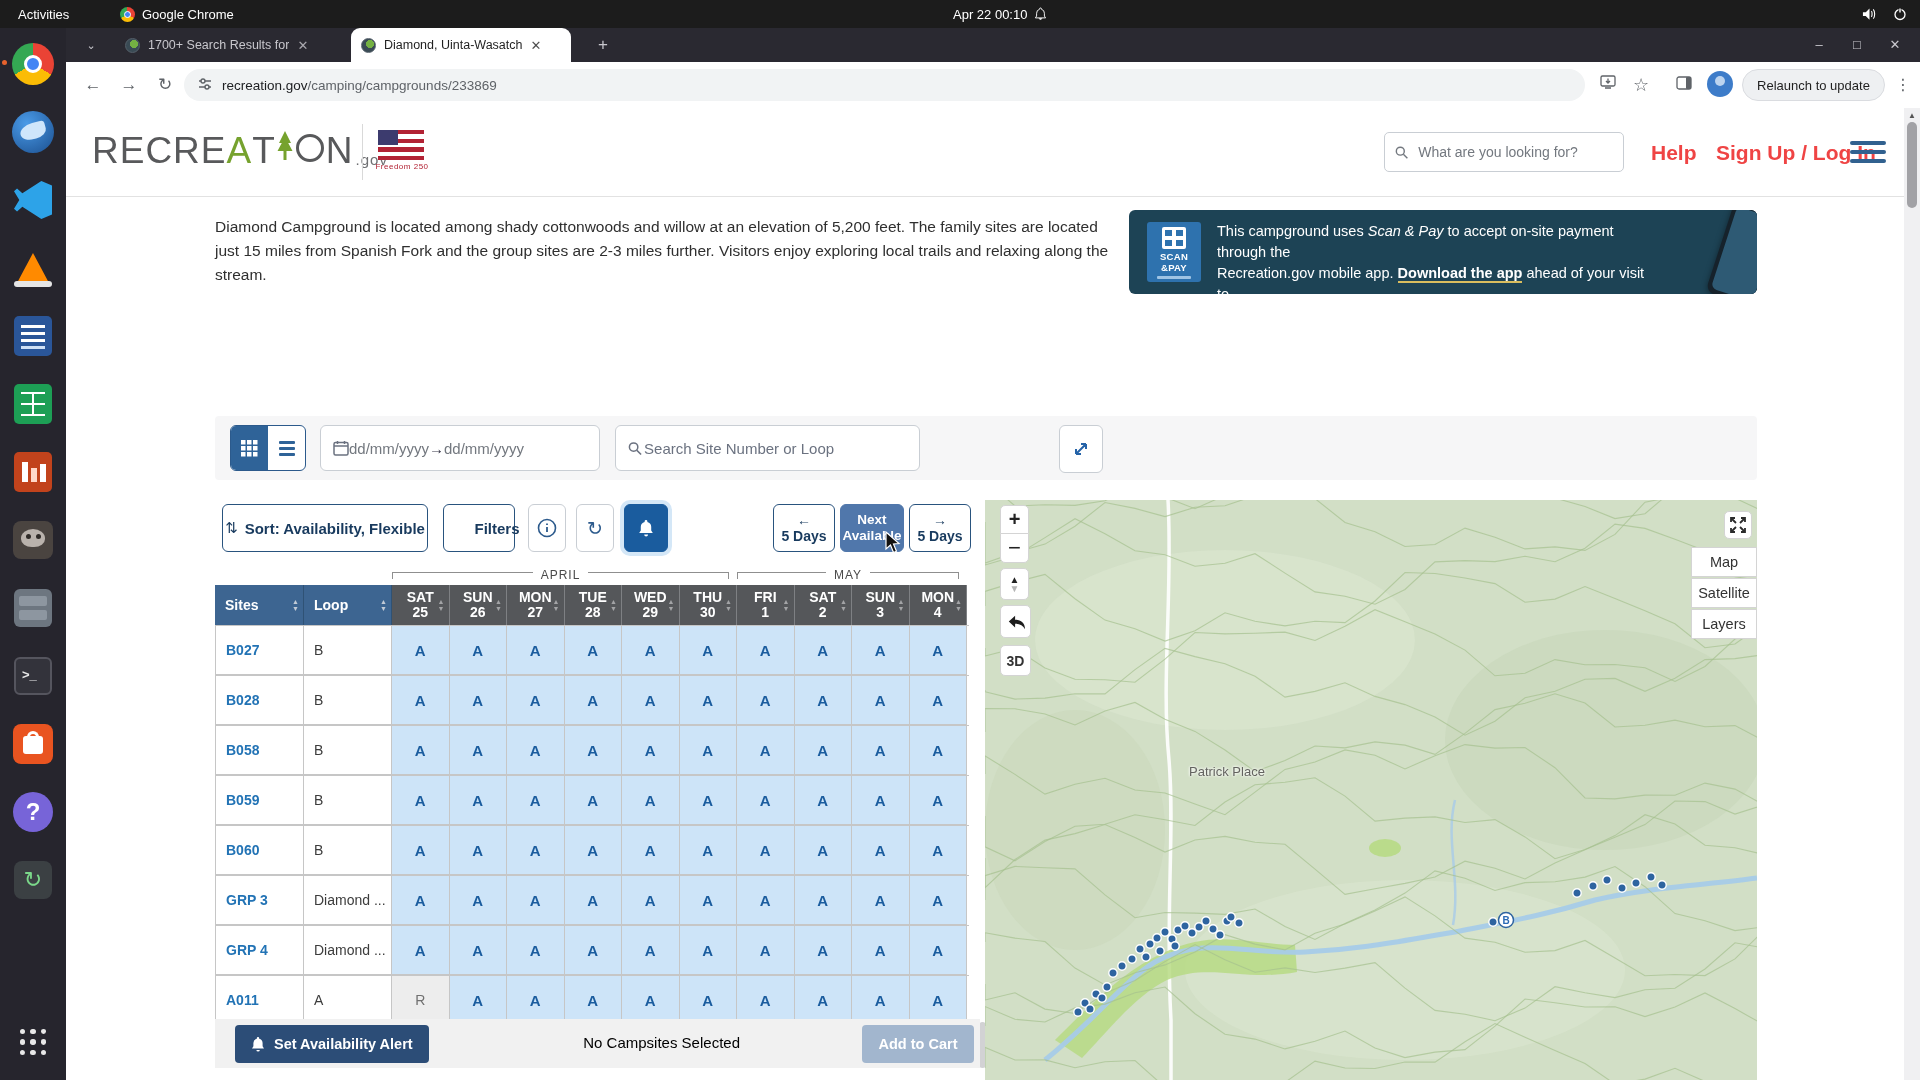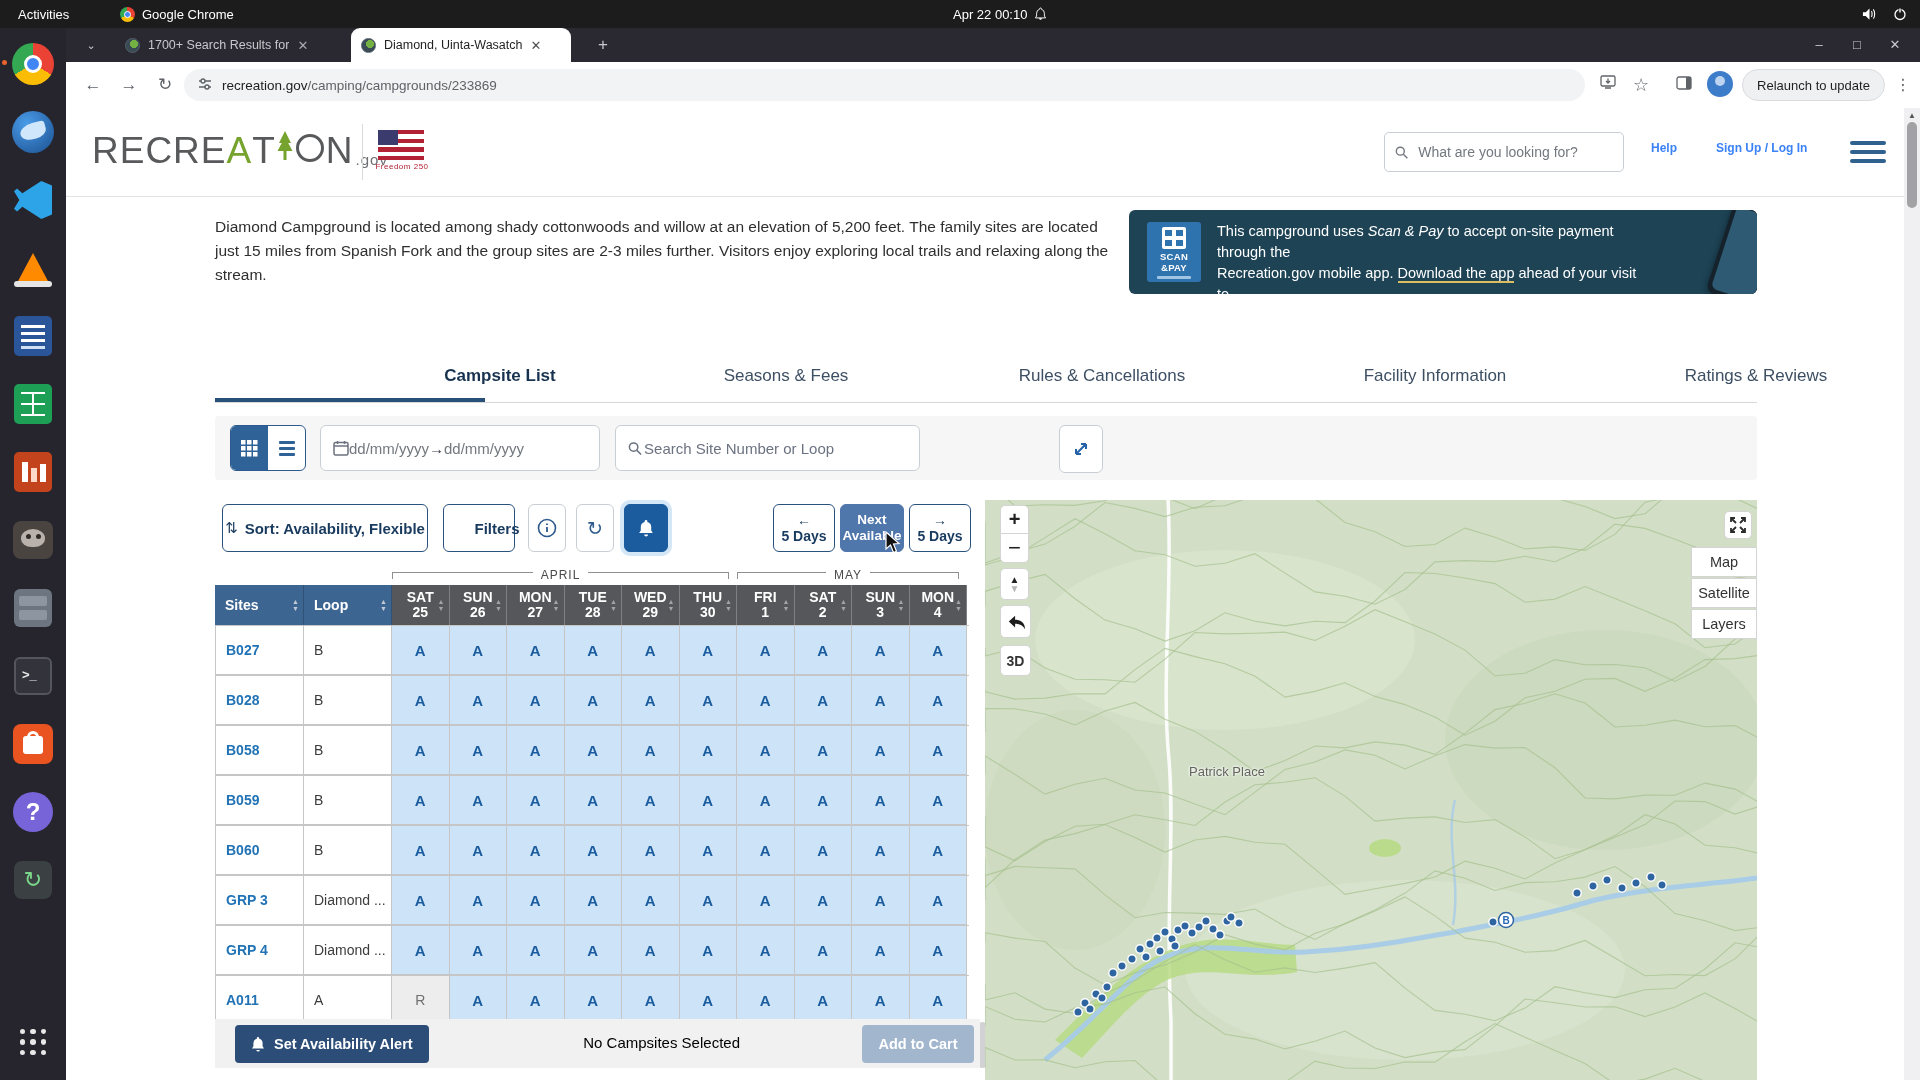--- a/index.html
+++ b/index.html
@@ -38,33 +38,33 @@
   .logo .grn{color:#76a22e;}
   .logo .suffix{font-size:15px;color:#6e6f72;margin-left:2px;padding-bottom:4px;}
   .logo .treeicon,.logo .compass{display:inline-block;}
   .hdr-divider{position:absolute;left:296px;top:16px;width:1px;height:56px;background:#d9d9d9;}
   .flag{position:absolute;left:312px;top:22px;width:46px;height:30px;background:repeating-linear-gradient(#b22234 0 4.3px,#fff 4.3px 8.6px);}
   .flag::after{content:"";position:absolute;left:0;top:0;width:20px;height:15px;background:#3c3b6e;}
   .flag-cap{position:absolute;left:308px;top:54px;width:56px;text-align:center;font-size:8px;color:#b22234;letter-spacing:.5px;}
   .hdr-search{position:absolute;left:1318px;top:24px;width:240px;height:40px;border:1px solid #c9ced4;border-radius:5px;display:flex;align-items:center;padding:0 10px;box-sizing:border-box;gap:8px;background:#fff;}
   .hdr-search input{border:none;outline:none;font-size:14px;width:100%;font-family:inherit;color:#333;}
   .hdr-search input::placeholder{color:#73787f;}
-  .hdr-link{position:absolute;top:33px;font-size:12px;font-weight:bold;color:#3b82f6;text-align:right;}
+  .hdr-link{position:absolute;top:33px;font-size:21px;font-weight:bold;color:#ef4444;text-align:right;}
   .burger{position:absolute;left:1784px;top:30px;width:36px;height:28px;display:flex;flex-direction:column;justify-content:space-between;padding:3px 0;box-sizing:border-box;}
   .burger span{display:block;height:4px;background:#31618f;border-radius:2px;}
   
   #desc{position:absolute;left:149px;top:107px;width:905px;font-size:15.5px;line-height:24px;color:#2f2f2f;}
   #banner{position:absolute;left:1063px;top:102px;width:628px;height:84px;border-radius:6px;background:#1d4355;color:#fff;overflow:hidden;}
   .qr-badge{position:absolute;left:18px;top:12px;width:54px;height:60px;background:#2e72ae;border-radius:3px;display:flex;flex-direction:column;align-items:center;padding-top:5px;box-sizing:border-box;}
   .qr-box{width:24px;height:22px;background:#fff;border-radius:2px;position:relative;}
   .qr-box::before{content:"";position:absolute;left:3px;top:3px;width:7px;height:6px;background:#2e72ae;box-shadow:11px 0 0 #2e72ae,0 10px 0 #2e72ae,11px 10px 0 #2e72ae;}
   .qr-badge .t{font-size:9.5px;font-weight:bold;line-height:10.5px;margin-top:3px;letter-spacing:.3px;}
   .qr-badge .bar{width:34px;height:3px;background:#9fc4e4;margin-top:3px;border-radius:1px;}
   #banner .txt{position:absolute;left:88px;top:11px;width:430px;font-size:14.5px;line-height:21px;}
-  #banner .dl{font-weight:normal;border-bottom:2px solid #d9bd5e;text-align:center;}
+  #banner .dl{font-weight:bold;border-bottom:2px solid #d9bd5e;text-align:center;}
   .phone{position:absolute;left:590px;top:-4px;width:52px;height:96px;background:#16222b;border-radius:9px;transform:rotate(18deg);box-shadow:0 2px 6px rgba(0,0,0,.4);}
   .phone::after{content:"";position:absolute;left:4px;top:5px;right:4px;bottom:5px;border-radius:6px;background:#2e5a74;}
   
   #section-tabs{position:absolute;left:149px;top:250px;width:1542px;height:44px;border-bottom:1px solid #d8d8d8;}
   .sec-tab{position:absolute;top:8px;transform:translateX(-50%);font-size:17px;color:#3d4f63;white-space:nowrap;}
   .sec-tab.active{color:#17324f;font-weight:bold;}
   #active-underline{position:absolute;left:0;top:40px;width:270px;height:4px;background:#27507b;}
   
   #toolbar-band{position:absolute;left:149px;top:308px;width:1542px;height:64px;background:#f6f6f7;border-radius:4px;}
   .viewgrp{position:absolute;left:15px;top:9px;width:76px;height:46px;border:1.5px solid #2c5a8c;border-radius:6px;background:#fff;display:flex;overflow:hidden;box-sizing:border-box;}
@@ -348,28 +348,20 @@
         <div class="bar"></div>
       </div>
       <div class="txt">
         <span>This campground uses </span><i>Scan &amp; Pay</i><span> to accept on-site payment through the</span><br>
         <span>Recreation.gov mobile app. </span><span class="dl">Download the app</span><span> ahead of your visit to</span><br>
         &nbsp;
       </div>
       <div class="phone"></div>
     </div>
 
-    <div id="section-tabs">
-      <div id="active-underline"></div>
-    <div class="sec-tab active" style="left: 285px;">Campsite List</div>
-        <div class="sec-tab" style="left: 571px;">Seasons &amp; Fees</div>
-        <div class="sec-tab" style="left: 887px;">Rules &amp; Cancellations</div>
-        <div class="sec-tab" style="left: 1220px;">Facility Information</div>
-        <div class="sec-tab" style="left: 1541px;">Ratings &amp; Reviews</div>
-      </div>
 
     <div id="toolbar-band">
       <div class="viewgrp">
         <div class="vg active">
           <svg width="17" height="17" viewBox="0 0 17 17">
               <g fill="#fff">
                 <rect x="0" y="0" width="4.5" height="4.5"></rect>
                 <rect x="6" y="0" width="4.5" height="4.5"></rect>
                 <rect x="12" y="0" width="4.5" height="4.5"></rect>
                 <rect x="0" y="6" width="4.5" height="4.5"></rect>

